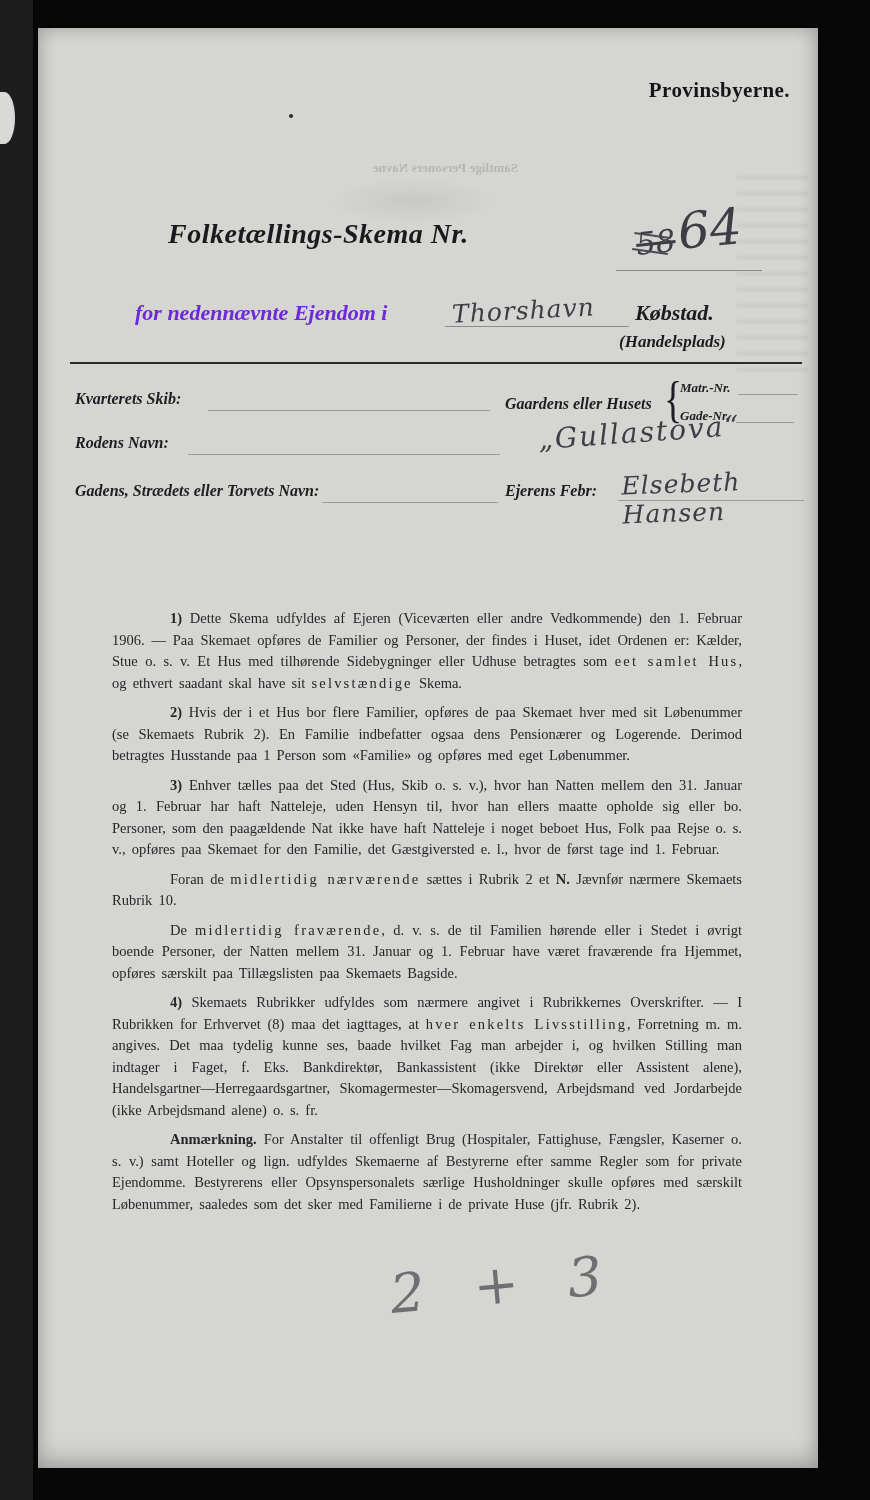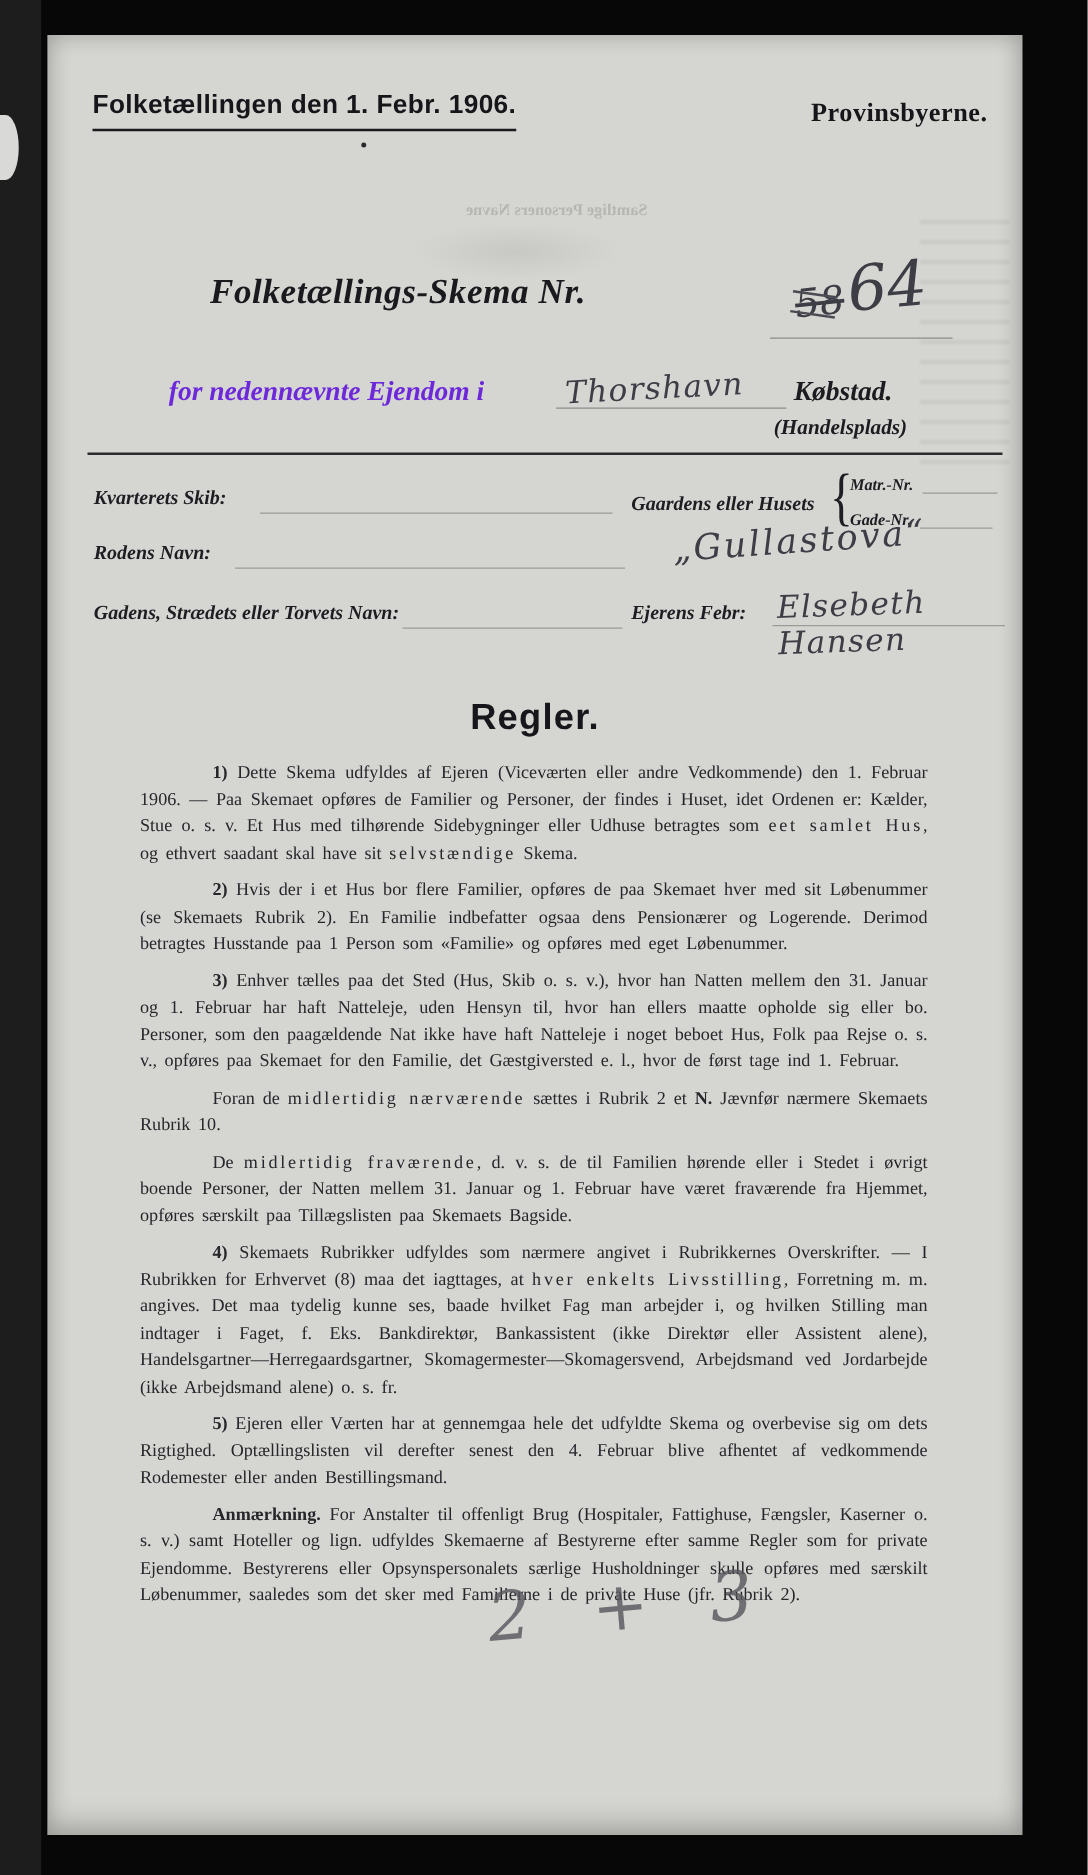--- a/index.html
+++ b/index.html
@@ -142,21 +142,20 @@
   }
 </style>
 </head>
 <body>
 
 <div class="left-strip"></div>
 <div class="tear-mark"></div>
 
 <div class="page">
 
-  <div class="abs hdr-left">Folketællingen den 1. Febr. 1906.</div>
   <div class="abs hdr-right">Provinsbyerne.</div>
   <div class="abs hdr-dot"></div>
 
   <div class="abs bleed-text">Samtlige Personers Navne</div>
   <div class="abs bleed-smudge"></div>
   <div class="abs bleed-right"></div>
 
   <div class="abs main-title">Folketællings-Skema Nr.</div>
   <div class="abs num-strike hand">58</div>
   <div class="abs num-main hand">64</div>
@@ -184,27 +183,25 @@
   <div class="abs flabel f-rodens">Rodens Navn:</div>
   <div class="abs rodens-line"></div>
 
   <div class="abs flabel f-gadens">Gadens, Strædets eller Torvets Navn:</div>
   <div class="abs gadens-line"></div>
 
   <div class="abs flabel f-ejerens">Ejerens Febr:</div>
   <div class="abs owner-line"></div>
   <div class="abs hand owner-hand">Elsebeth Hansen</div>
 
-  <div class="abs rules-heading">Regler.</div>
   <div class="abs rules">
       <p class="rule-para"><span class="b">1) </span><span>Dette Skema udfyldes af Ejeren (Viceværten eller andre Vedkommende) den 1. Februar 1906. — Paa Skemaet opføres de Familier og Personer, der findes i Huset, idet Ordenen er: Kælder, Stue o. s. v. Et Hus med tilhørende Sidebygninger eller Udhuse betragtes som </span><span class="sp">eet samlet Hus</span><span>, og ethvert saadant skal have sit </span><span class="sp">selvstændige</span><span> Skema.</span></p>
       <p class="rule-para"><span class="b">2) </span><span>Hvis der i et Hus bor flere Familier, opføres de paa Skemaet hver med sit Løbenummer (se Skemaets Rubrik 2). En Familie indbefatter ogsaa dens Pensionærer og Logerende. Derimod betragtes Husstande paa 1 Person som «Familie» og opføres med eget Løbenummer.</span></p>
       <p class="rule-para"><span class="b">3) </span><span>Enhver tælles paa det Sted (Hus, Skib o. s. v.), hvor han Natten mellem den 31. Januar og 1. Februar har haft Natteleje, uden Hensyn til, hvor han ellers maatte opholde sig eller bo. Personer, som den paagældende Nat ikke have haft Natteleje i noget beboet Hus, Folk paa Rejse o. s. v., opføres paa Skemaet for den Familie, det Gæstgiversted e. l., hvor de først tage ind 1. Februar.</span></p>
       <p class="rule-para"><span>Foran de </span><span class="sp">midlertidig nærværende</span><span> sættes i Rubrik 2 et </span><span class="b">N.</span><span> Jævnfør nærmere Skemaets Rubrik 10.</span></p>
       <p class="rule-para"><span>De </span><span class="sp">midlertidig fraværende</span><span>, d. v. s. de til Familien hørende eller i Stedet i øvrigt boende Personer, der Natten mellem 31. Januar og 1. Februar have været fraværende fra Hjemmet, opføres særskilt paa Tillægslisten paa Skemaets Bagside.</span></p>
       <p class="rule-para"><span class="b">4) </span><span>Skemaets Rubrikker udfyldes som nærmere angivet i Rubrikkernes Overskrifter. — I Rubrikken for Erhvervet (8) maa det iagttages, at </span><span class="sp">hver enkelts Livsstilling</span><span>, Forretning m. m. angives. Det maa tydelig kunne ses, baade hvilket Fag man arbejder i, og hvilken Stilling man indtager i Faget, f. Eks. Bankdirektør, Bankassistent (ikke Direktør eller Assistent alene), Handelsgartner—Herregaardsgartner, Skomagermester—Skomagersvend, Arbejdsmand ved Jordarbejde (ikke Arbejdsmand alene) o. s. fr.</span></p>
-      <p class="rule-para"><span class="b">5) </span><span>Ejeren eller Værten har at gennemgaa hele det udfyldte Skema og overbevise sig om dets Rigtighed. Optællingslisten vil derefter senest den 4. Februar blive afhentet af vedkommende Rodemester eller anden Bestillingsmand.</span></p>
       <p class="rule-para"><span class="b">Anmærkning.</span><span> For Anstalter til offenligt Brug (Hospitaler, Fattighuse, Fængsler, Kaserner o. s. v.) samt Hoteller og lign. udfyldes Skemaerne af Bestyrerne efter samme Regler som for private Ejendomme. Bestyrerens eller Opsynspersonalets særlige Husholdninger skulle opføres med særskilt Løbenummer, saaledes som det sker med Familierne i de private Huse (jfr. Rubrik 2).</span></p>
     </div>
 
   <div class="abs hand pencil-note">2 + 3</div>
 
 </div>
 
 </body></html>

